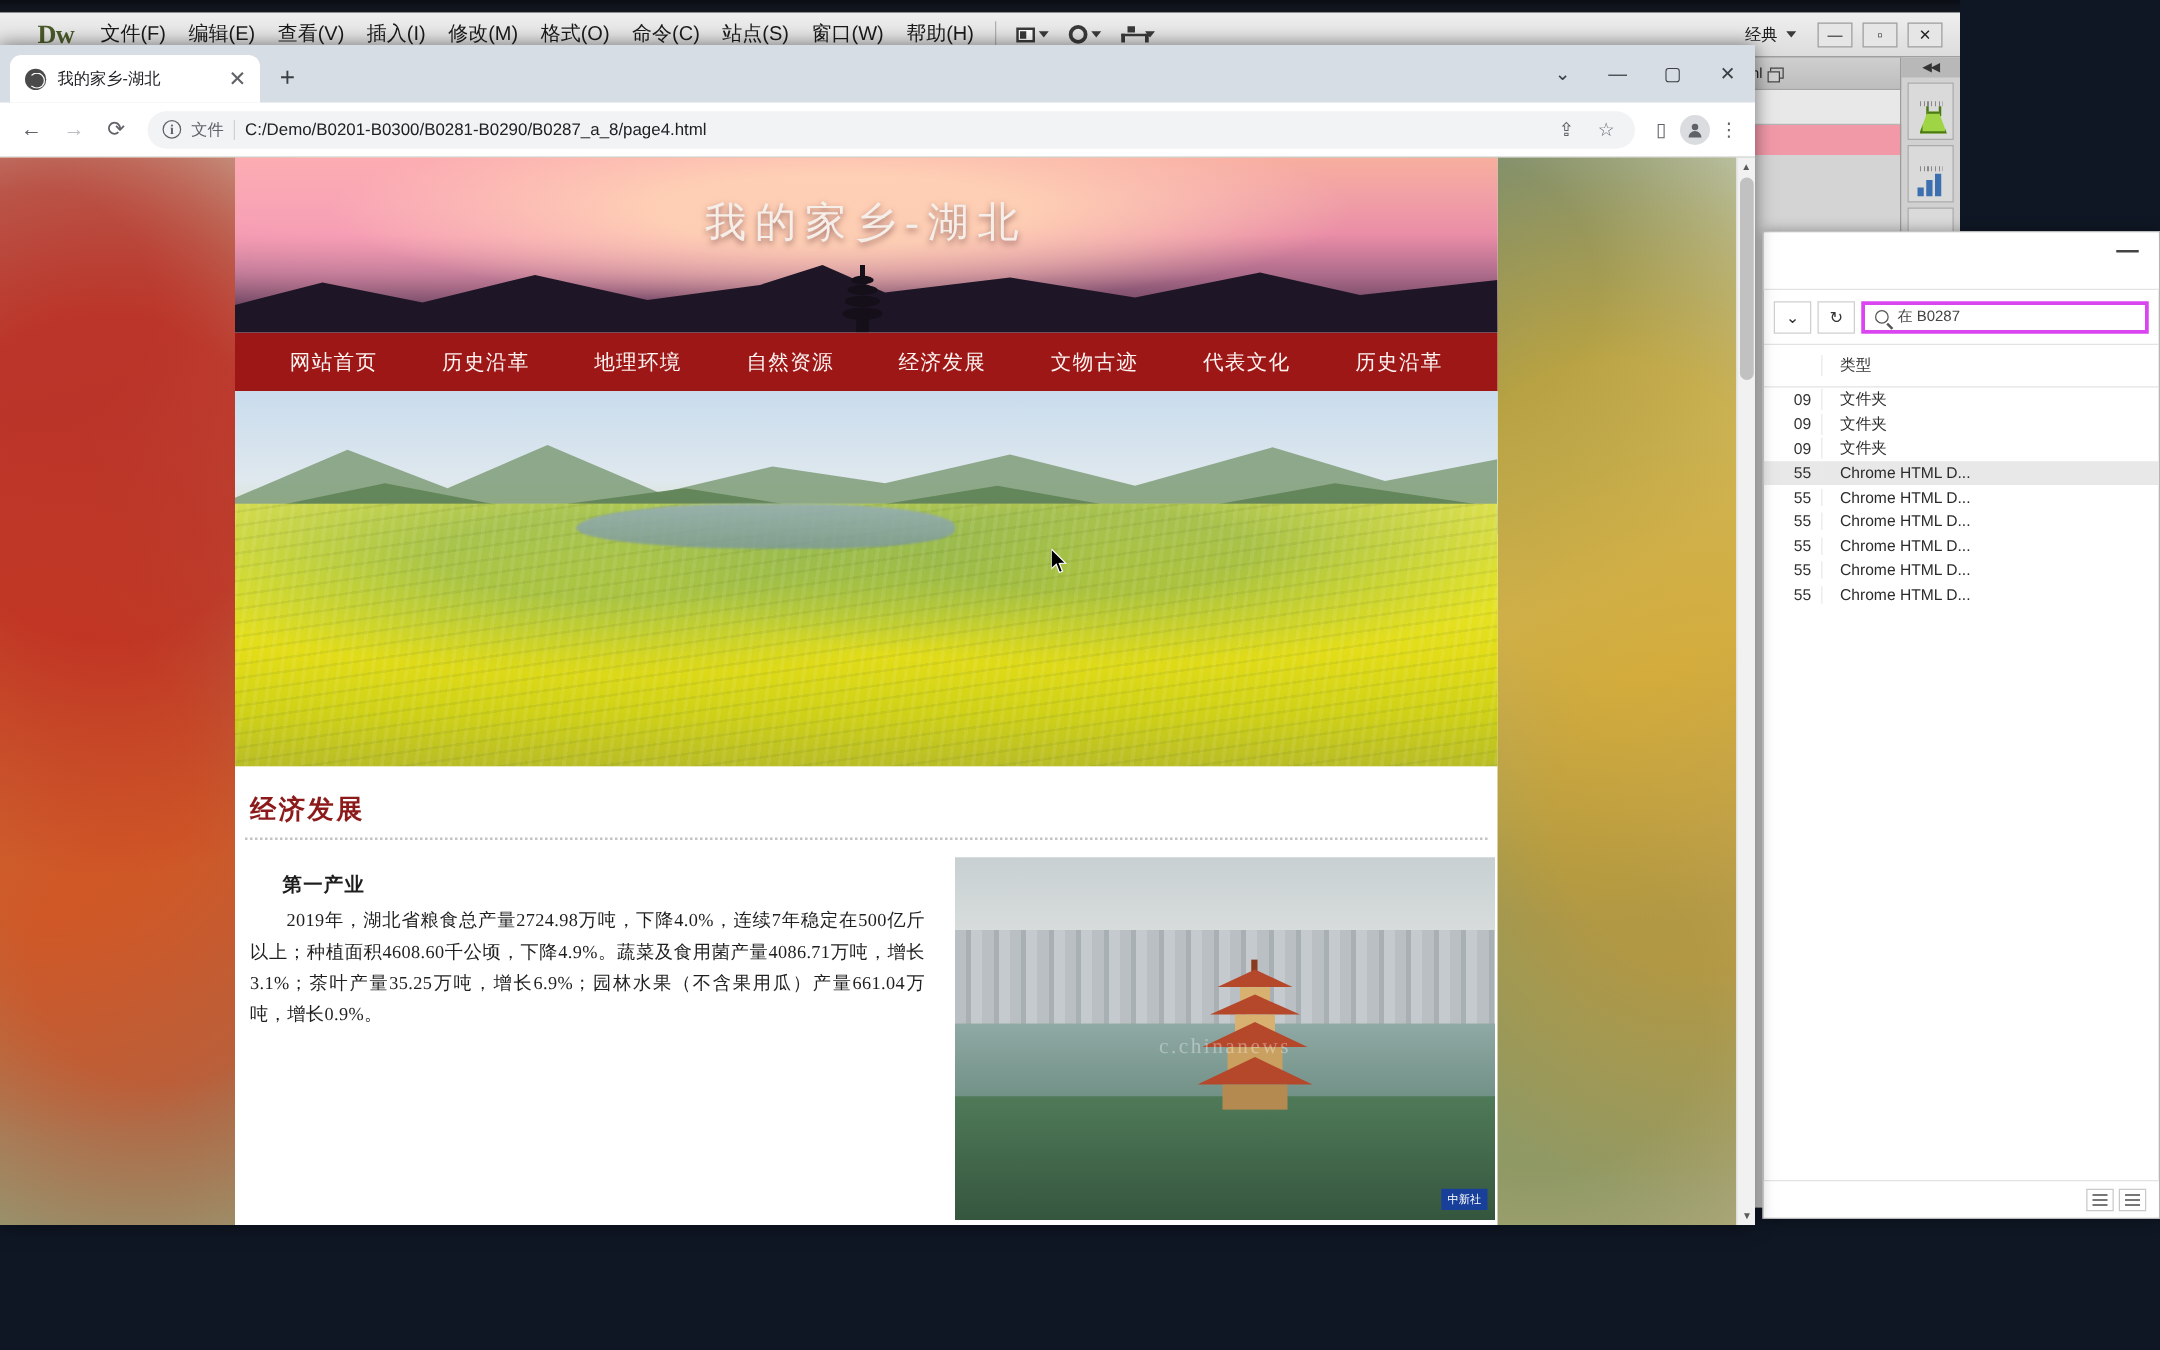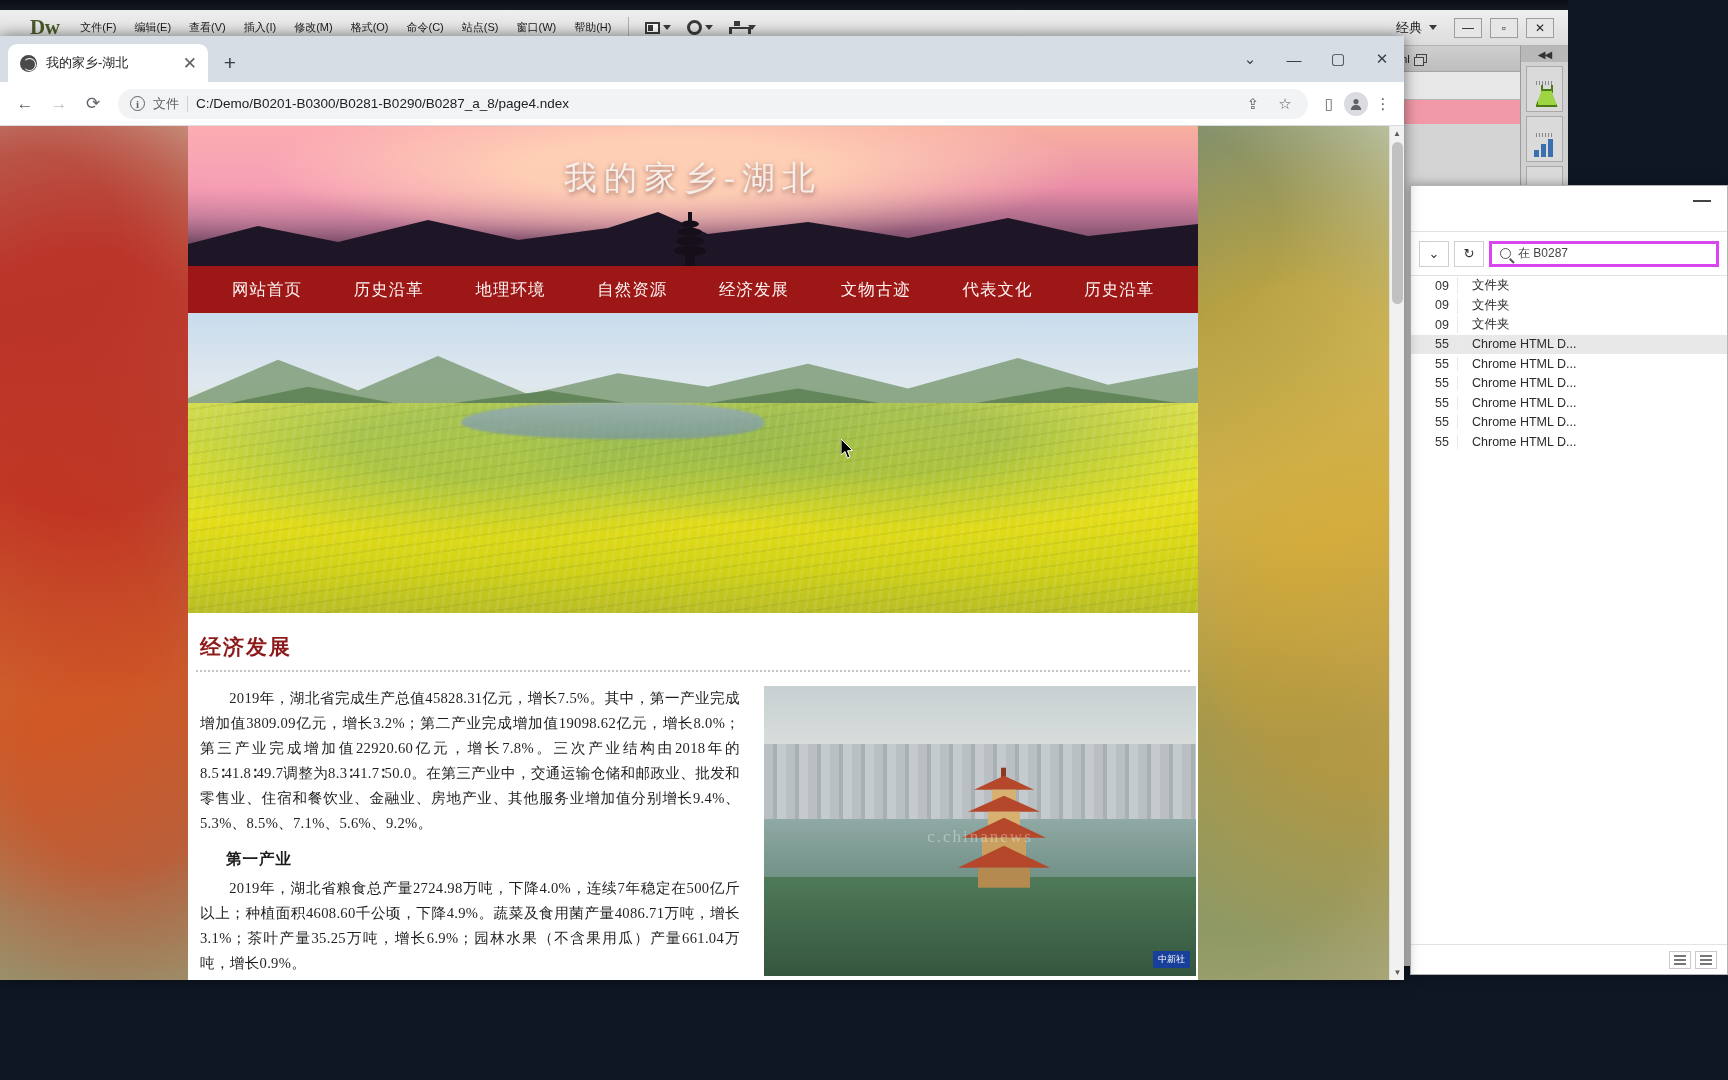--- a/index.html
+++ b/index.html
@@ -24,21 +24,21 @@
     background: linear-gradient(#efefef, #dcdcdc);
     border-bottom: 1px solid #b4b4b4;
     display: flex; align-items: center;
   }
   #dw-logo {
     font-family: "Liberation Serif", serif;
     font-weight: bold; font-size: 21px; color: #4a5a2a;
     padding: 0 12px 0 30px; letter-spacing: -0.5px;
   }
   .dw-menu-item {
-    font-size: 11px; color: #1a1a1a; padding: 3px 9px; white-space: nowrap;
+    font-size: 16px; color: #1a1a1a; padding: 3px 9px; white-space: nowrap;
     cursor: default;
   }
   .dw-sep { width: 1px; height: 22px; background: #b0b0b0; margin: 0 8px; }
   .dw-tool-btn {
     display: flex; align-items: center; gap: 3px; padding: 3px 8px; cursor: default;
   }
   .icon-win {
     width: 15px; height: 12px; border: 2px solid #3a3a3a; background: #fff;
     position: relative; display: inline-block;
   }
@@ -488,20 +488,24 @@
     <div id="exp-min"></div>
   </div>
   <div id="exp-addrrow">
     <div class="exp-btn">⌄</div>
     <div class="exp-btn">↻</div>
     <div id="exp-search">
       <span class="mag"></span>
       <span>在 B0287</span>
     </div>
   </div>
+  <div id="exp-headrow">
+    <div class="exp-col-size"></div>
+    <div class="exp-col-type">类型</div>
+  </div>
   <div id="exp-rows">
       <div class="exp-row">
         <div class="exp-col-size">09</div>
         <div class="exp-col-type">文件夹</div>
       </div>
       <div class="exp-row">
         <div class="exp-col-size">09</div>
         <div class="exp-col-type">文件夹</div>
       </div>
       <div class="exp-row">
@@ -561,21 +565,21 @@
   </div>
 
   <div id="chrome-toolbar">
     <div class="navbtn">←</div>
     <div class="navbtn disabled">→</div>
     <div class="navbtn">⟳</div>
     <div id="omnibox">
       <span class="info-ic">i</span>
       <span id="omni-scheme">文件</span>
       <span id="omni-divider"></span>
-      <span id="omni-url">C:/Demo/B0201-B0300/B0281-B0290/B0287_a_8/page4.ndex</span>
+      <span id="omni-url">C:/Demo/B0201-B0300/B0281-B0290/B0287_a_8/page4.html</span>
       <span class="omni-right">
         <span class="tb-ic">⇪</span>
         <span class="tb-ic">☆</span>
       </span>
     </div>
     <div class="tb-ic">▯</div>
     <div class="avatar-ic">
       <svg width="14" height="14" viewBox="0 0 14 14">
         <circle cx="7" cy="4.6" r="2.6" fill="#5f6368"></circle>
         <path d="M1.8 13 A5.2 5.2 0 0 1 12.2 13 Z" fill="#5f6368"></path>
@@ -624,21 +628,20 @@
         <div id="hero-field"></div>
         <div id="hero-water"></div>
       </div>
 
       <div id="content">
         <div id="sec-title">经济发展</div>
         <div id="sec-rule"></div>
 
         <div id="body-wrap">
           <div id="text-col">
-            <p class="para">2019年，湖北省完成生产总值45828.31亿元，增长7.5%。其中，第一产业完成增加值3809.09亿元，增长3.2%；第二产业完成增加值19098.62亿元，增长8.0%；第三产业完成增加值22920.60亿元，增长7.8%。三次产业结构由2018年的8.5∶41.8∶49.7调整为8.3∶41.7∶50.0。在第三产业中，交通运输仓储和邮政业、批发和零售业、住宿和餐饮业、金融业、房地产业、其他服务业增加值分别增长9.4%、5.3%、8.5%、7.1%、5.6%、9.2%。</p>
             <h3 class="sub">第一产业</h3>
             <p class="para">2019年，湖北省粮食总产量2724.98万吨，下降4.0%，连续7年稳定在500亿斤以上；种植面积4608.60千公顷，下降4.9%。蔬菜及食用菌产量4086.71万吨，增长3.1%；茶叶产量35.25万吨，增长6.9%；园林水果（不含果用瓜）产量661.04万吨，增长0.9%。</p>
           </div>
 
           <div id="img-col">
             <div id="photo">
               <div id="photo-sky"></div>
               <div id="photo-city"></div>
               <div id="photo-water"></div>
               <div id="photo-fore"></div>

